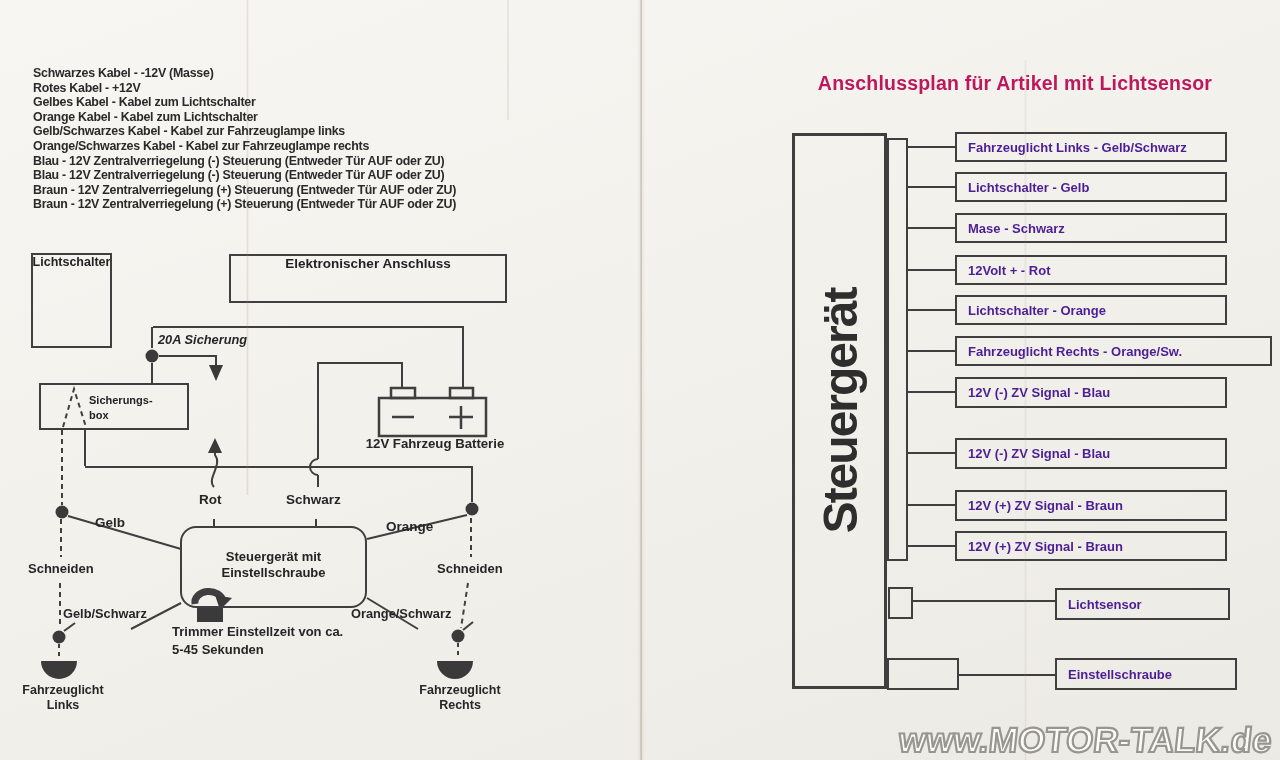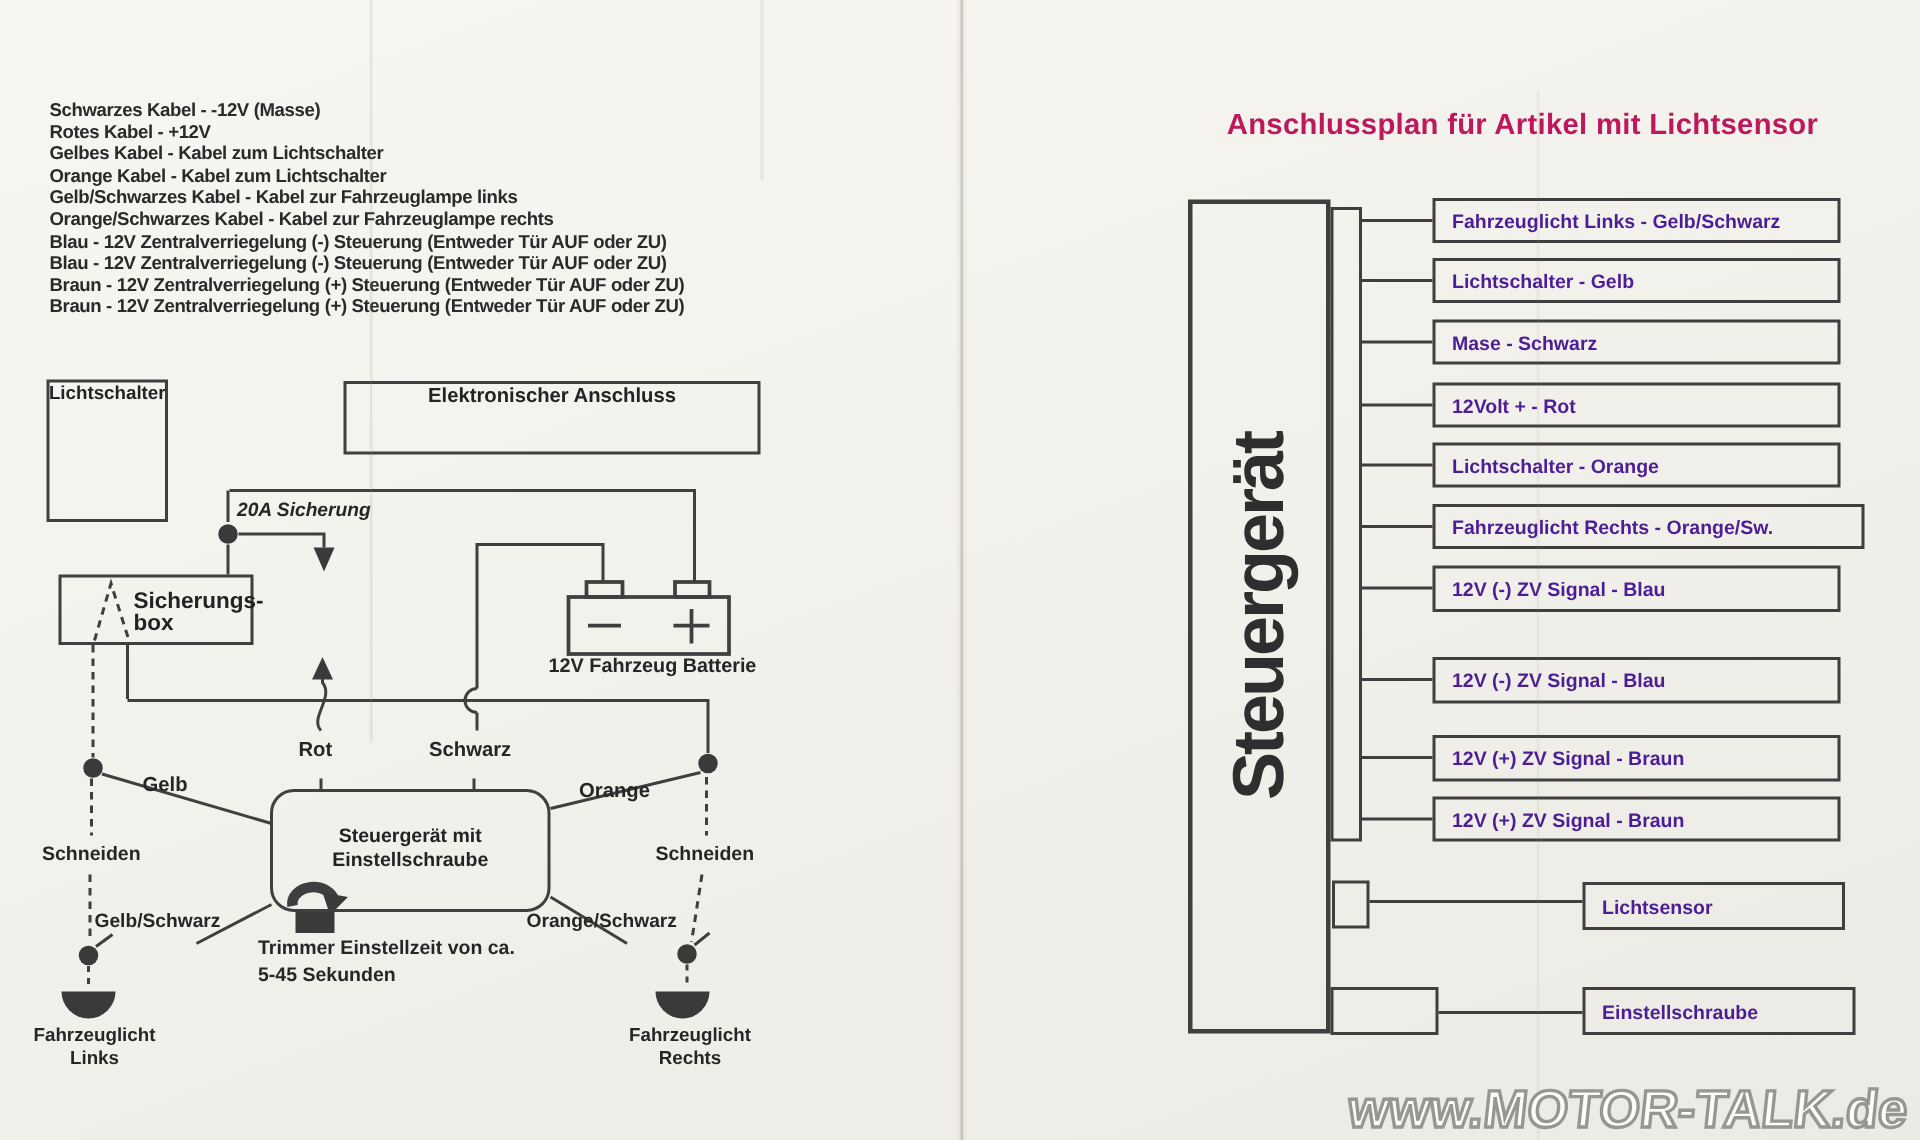--- a/index.html
+++ b/index.html
@@ -130,21 +130,21 @@
   <div class="dbox flexc" style="left:31px;top:253px;width:81px;height:95px;font-size:12.5px;font-weight:bold;">
     <span>Lichtschalter</span>
   </div>
 
   <div class="dbox flexc" style="left:229px;top:254px;width:278px;height:49px;font-size:13.5px;font-weight:bold;">
     <span>Elektronischer Anschluss</span>
   </div>
 
   <div class="wlabel" style="left:158px;top:332px;font-size:12.8px;font-style:italic;">20A Sicherung</div>
 
-  <div class="dbox" style="left:39px;top:383px;width:130px;height:47px;font-size:15px;font-weight:bold;line-height:15px;padding:8px 0 0 48px;">
+  <div class="dbox" style="left:39px;top:383px;width:150px;height:47px;font-size:11px;font-weight:bold;line-height:15px;padding:8px 0 0 48px;">
     <div>Sicherungs-</div>
     <div>box</div>
   </div>
 
   <div class="wlabel" style="left:360px;top:436px;width:150px;text-align:center;font-size:13.2px;">12V Fahrzeug Batterie</div>
 
   <div class="wlabel" style="left:199px;top:492px;font-size:13.5px;">Rot</div>
   <div class="wlabel" style="left:286px;top:492px;font-size:13.5px;">Schwarz</div>
   <div class="wlabel" style="left:95px;top:515px;font-size:13.5px;">Gelb</div>
   <div class="wlabel" style="left:386px;top:519px;font-size:13.5px;">Orange</div>
@@ -188,21 +188,21 @@
     </div>
   <div class="cbox" style="left:955px;top:213px;width:272px;height:30px;">
       <span>Mase - Schwarz</span>
     </div>
   <div class="cbox" style="left:955px;top:255px;width:272px;height:30px;">
       <span>12Volt + - Rot</span>
     </div>
   <div class="cbox" style="left:955px;top:295px;width:272px;height:30px;">
       <span>Lichtschalter - Orange</span>
     </div>
-  <div class="cbox" style="left:955px;top:336px;width:288px;height:30px;">
+  <div class="cbox" style="left:955px;top:336px;width:317px;height:30px;">
       <span>Fahrzeuglicht Rechts - Orange/Sw.</span>
     </div>
   <div class="cbox" style="left:955px;top:377px;width:272px;height:31px;">
       <span>12V (-) ZV Signal - Blau</span>
     </div>
   <div class="cbox" style="left:955px;top:438px;width:272px;height:31px;">
       <span>12V (-) ZV Signal - Blau</span>
     </div>
   <div class="cbox" style="left:955px;top:490px;width:272px;height:31px;">
       <span>12V (+) ZV Signal - Braun</span>

